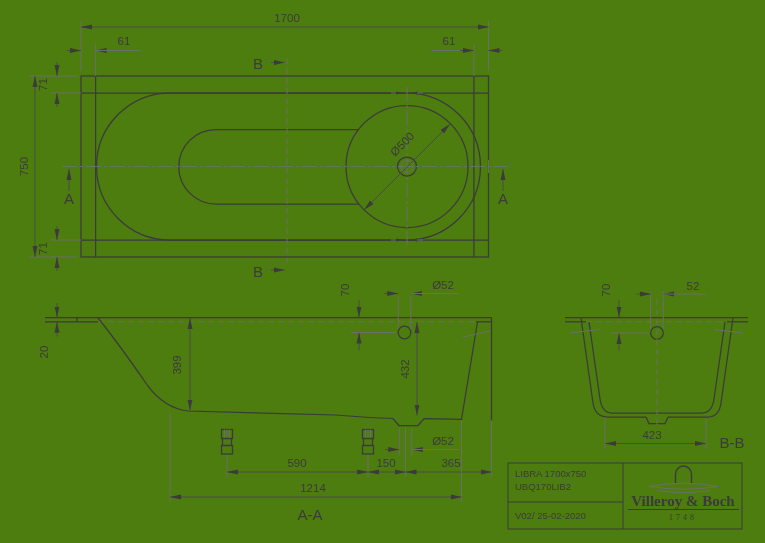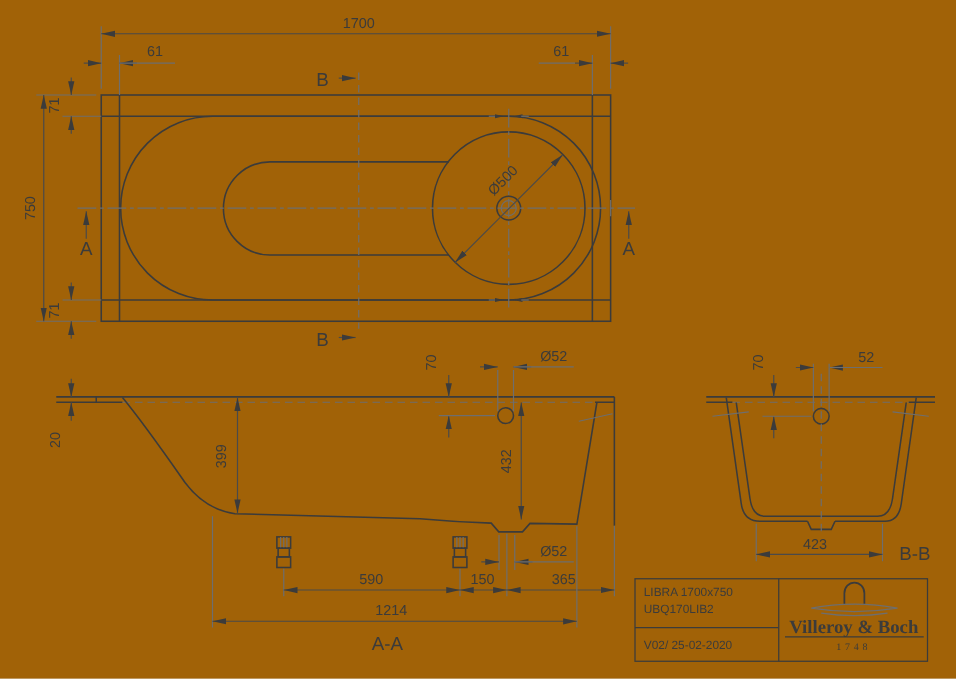--- a/index.html
+++ b/index.html
@@ -1,16 +1,16 @@
 <!DOCTYPE html>
 <html><head>
 <meta charset="utf-8">
 <style>
   html,body{margin:0;padding:0;background:#e8e8e8;}
-  #stage{position:relative;width:765px;height:543px;background:#a16207;overflow:hidden;
+  #stage{position:relative;width:765px;height:543px;background:#4d7c0f;overflow:hidden;
          font-family:"Liberation Sans",sans-serif;}
   svg{position:absolute;left:0;top:0;}
   svg text{fill:#3b3b3b;font-family:"Liberation Sans",sans-serif;font-size:11.5px;}
   .ln{stroke:#3b3b3b;stroke-width:1.25;fill:none;}
   .th{stroke:#6e6e6e;stroke-width:0.95;fill:none;}
   .dash{stroke-dasharray:6 4;}
   .cdash{stroke-dasharray:15 3 3 3;}
   .dim{stroke:#4a4a4a;stroke-width:0.95;fill:none;}
   .mid{text-anchor:middle;}
   .big{font-size:15px;}

